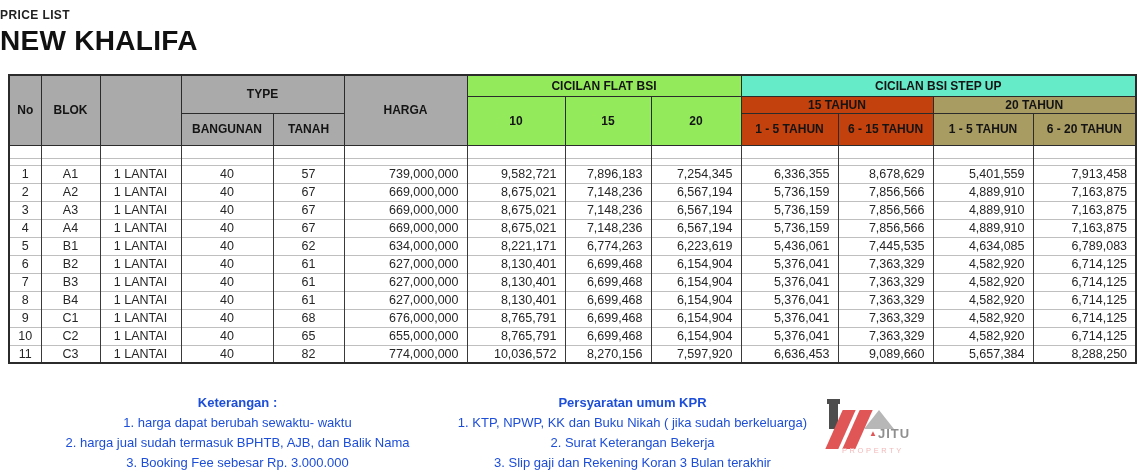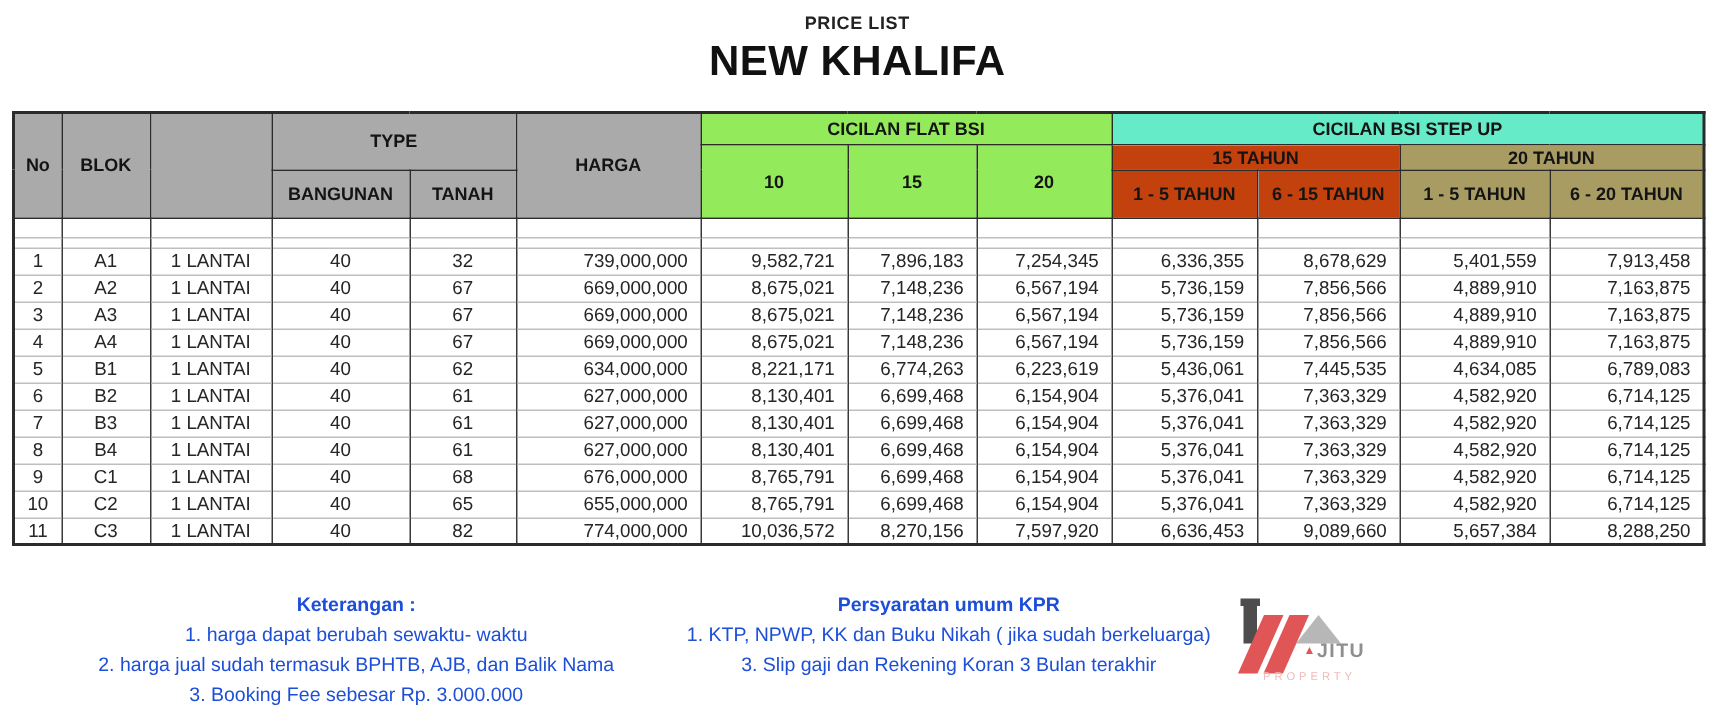--- a/index.html
+++ b/index.html
@@ -3,21 +3,21 @@
 <meta charset="utf-8">
 <style>
   * { margin: 0; padding: 0; box-sizing: border-box; }
   html, body { background: #ffffff; }
   body {
     width: 1143px; height: 475px; overflow: hidden;
     font-family: "Liberation Sans", sans-serif;
     color: #1c1c1c;
     position: relative;
   }
-  .titles { text-align: center; padding-top: 8px; }
+  .titles { padding-top: 8px; }
   .title-sub { font-size: 12px; font-weight: 700; letter-spacing: .4px; color: #222; }
   .title-main { font-size: 28px; font-weight: 700; margin-top: 3px; color: #111; letter-spacing: .3px; }
 
   table.price {
     border-collapse: collapse; table-layout: fixed;
     margin: 17px 0 0 8px; width: 1127px;
     border: 2px solid #2b2b2b;
   }
   .price th, .price td { overflow: hidden; white-space: nowrap; }
   .price thead th {
@@ -150,21 +150,21 @@
         <td></td>
         <td></td>
         <td></td>
         <td></td>
       </tr>
     <tr>
       <td class="ce">1</td>
       <td class="ce">A1</td>
       <td class="ce">1 LANTAI</td>
       <td class="ce">40</td>
-      <td class="ce">32</td>
+      <td class="ce">57</td>
       <td class="nu">739,000,000</td>
       <td class="nu">9,582,721</td>
       <td class="nu">7,896,183</td>
       <td class="nu">7,254,345</td>
       <td class="nu">6,336,355</td>
       <td class="nu">8,678,629</td>
       <td class="nu">5,401,559</td>
       <td class="nu">7,913,458</td>
     </tr>
     <tr>
@@ -324,20 +324,21 @@
   <div class="note-block keterangan">
     <div class="note-title">Keterangan :</div>
     <div>1. harga dapat berubah sewaktu- waktu</div>
     <div>2. harga jual sudah termasuk BPHTB, AJB, dan Balik Nama</div>
     <div>3. Booking Fee sebesar Rp. 3.000.000</div>
     <div>di bayar ke rekening BCA 8770738599 a/n RIZKI MAULANA</div>
   </div>
   <div class="note-block persyaratan">
     <div class="note-title">Persyaratan umum KPR</div>
     <div>1. KTP, NPWP, KK dan Buku Nikah ( jika sudah berkeluarga)</div>
+    <div>2. Surat Keterangan Bekerja</div>
     <div>3. Slip gaji dan Rekening Koran 3 Bulan terakhir</div>
   </div>
   <div class="logo">
     <div class="logo-chimney-cap"></div>
     <div class="logo-chimney"></div>
     <div class="logo-slash s1"></div>
     <div class="logo-slash s2"></div>
     <div class="logo-roof"></div>
     <div class="logo-word"><span class="tick">▲</span><span>JITU</span></div>
     <div class="logo-sub">PROPERTY</div>

